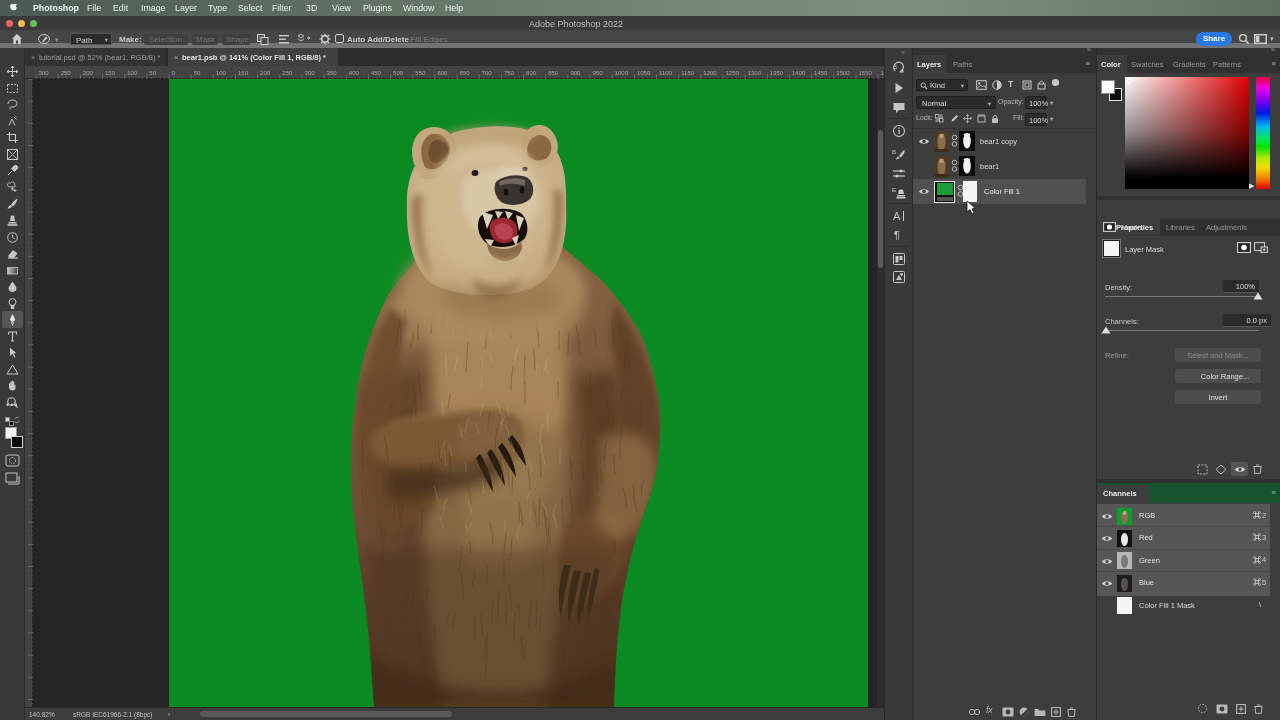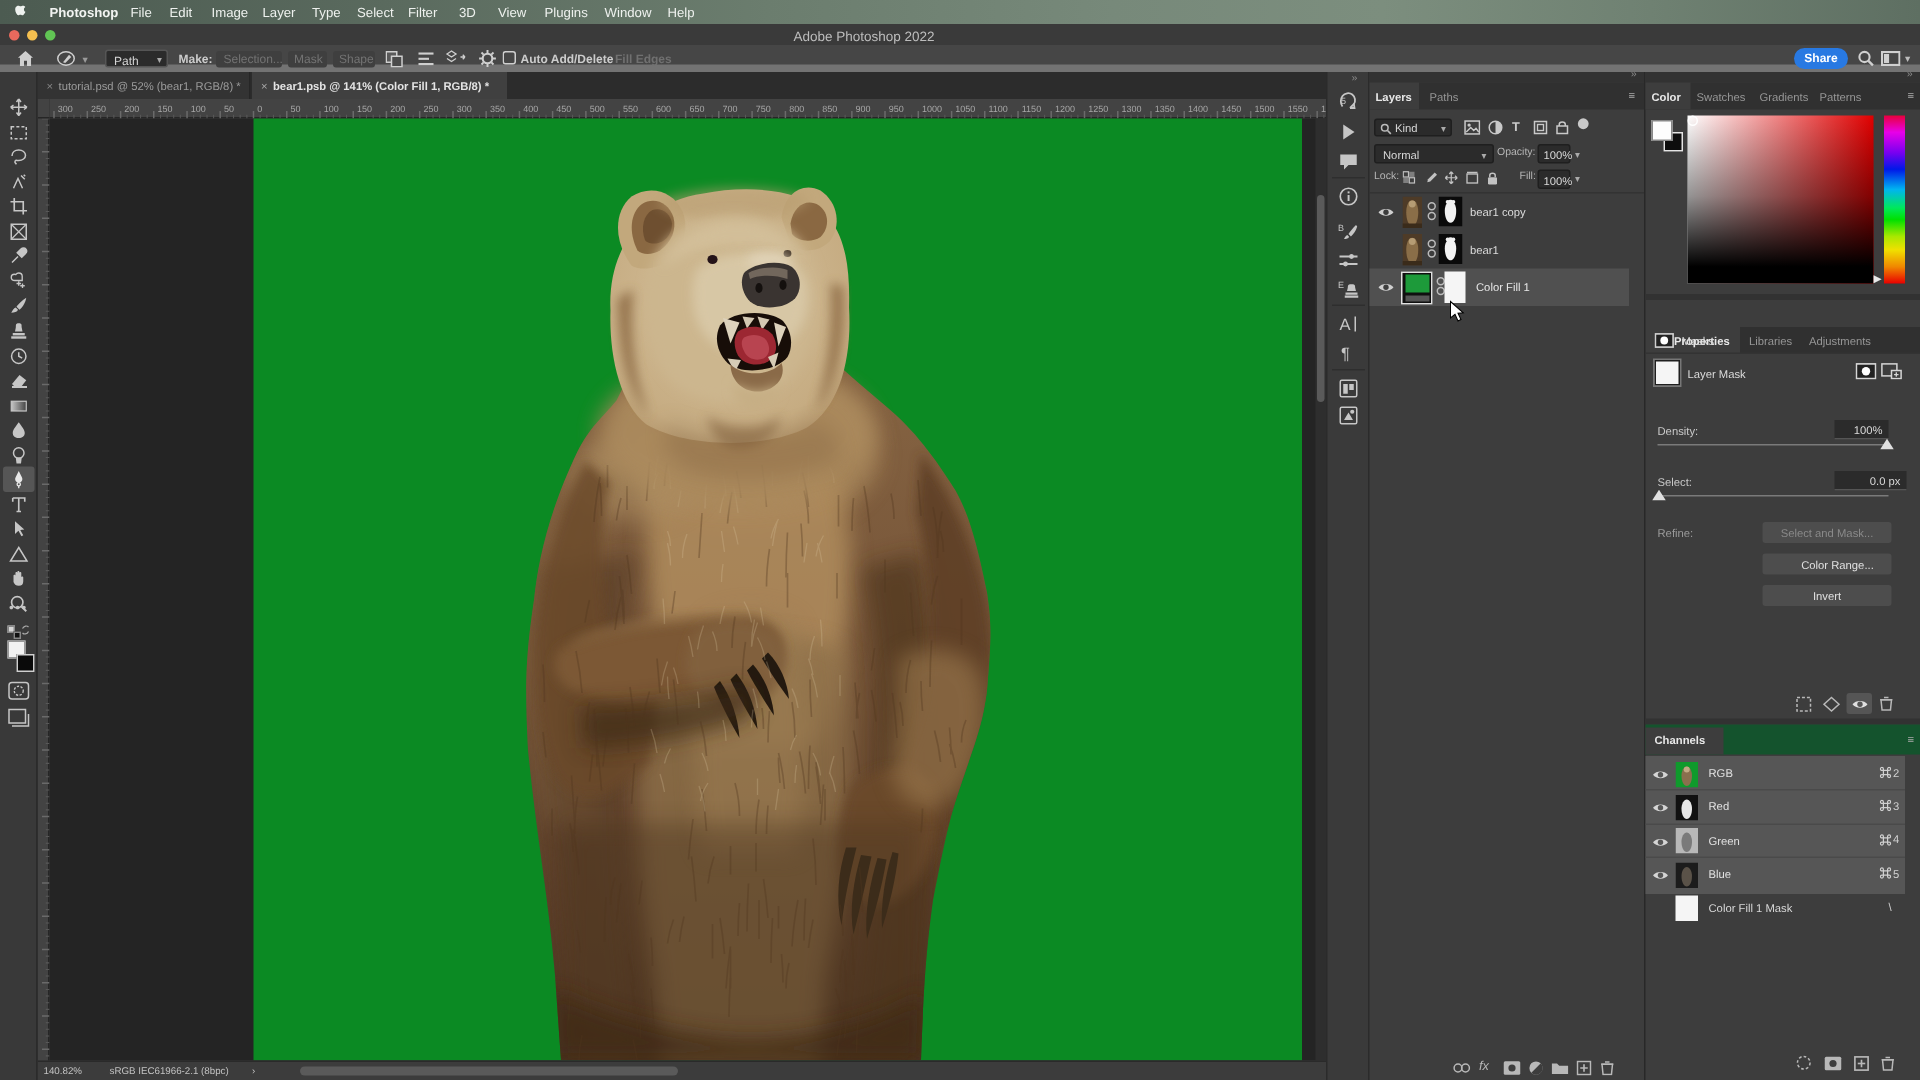--- a/index.html
+++ b/index.html
@@ -1204,21 +1204,21 @@
         <line x1="8.7" y1="7.7" x2="11.7" y2="7.7" stroke="#d5d5d5" stroke-width="0.9"></line>
       </svg>
       <div class="abs txt" style="left:8px;top:235px;color:#c9c9c9;font-size:7.5px;">Density:</div>
       <div class="abs" style="left:126px;top:232px;width:36px;height:13px;background:#2b2b2b;border-bottom:1px solid #555;">
         <div class="abs txt" style="right:4px;top:2px;color:#d8d8d8;font-size:7.5px;">100%</div>
       </div>
       <div class="abs" style="left:8px;top:248px;width:154px;height:1px;background:#7a7a7a;"></div>
       <svg class="abs" style="left:156px;top:244px" width="10" height="8" viewBox="0 0 10 8">
         <path d="M5 0.5 L9.5 7.5 L0.5 7.5 Z" fill="#e0e0e0"></path>
       </svg>
-      <div class="abs txt" style="left:8px;top:269px;color:#c9c9c9;font-size:7.5px;">Select:</div>
+      <div class="abs txt" style="left:8px;top:269px;color:#c9c9c9;font-size:7.5px;">Channels:</div>
       <div class="abs" style="left:126px;top:266px;width:48px;height:13px;background:#2b2b2b;border-bottom:1px solid #555;">
         <div class="abs txt" style="right:4px;top:2px;color:#d8d8d8;font-size:7.5px;">0.0 px</div>
       </div>
       <div class="abs" style="left:8px;top:282px;width:154px;height:1px;background:#7a7a7a;"></div>
       <svg class="abs" style="left:4px;top:278px" width="10" height="8" viewBox="0 0 10 8">
         <path d="M5 0.5 L9.5 7.5 L0.5 7.5 Z" fill="#e0e0e0"></path>
       </svg>
       <div class="abs txt" style="left:8px;top:303px;color:#9a9a9a;font-size:7.5px;">Refine:</div>
       <div class="abs" style="left:78px;top:300px;width:86px;height:14px;background:#4d4d4d;border-radius:2px;">
         <div class="abs txt" style="left:0;top:2.5px;width:86px;text-align:center;color:#8a8a8a;font-size:7.5px;">Select and Mask...</div>

